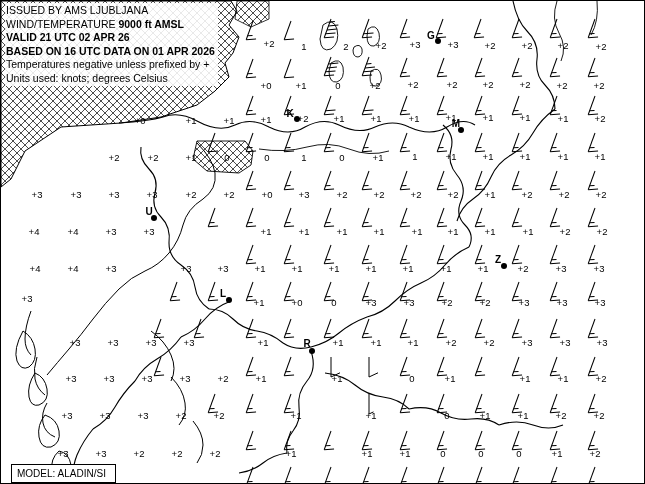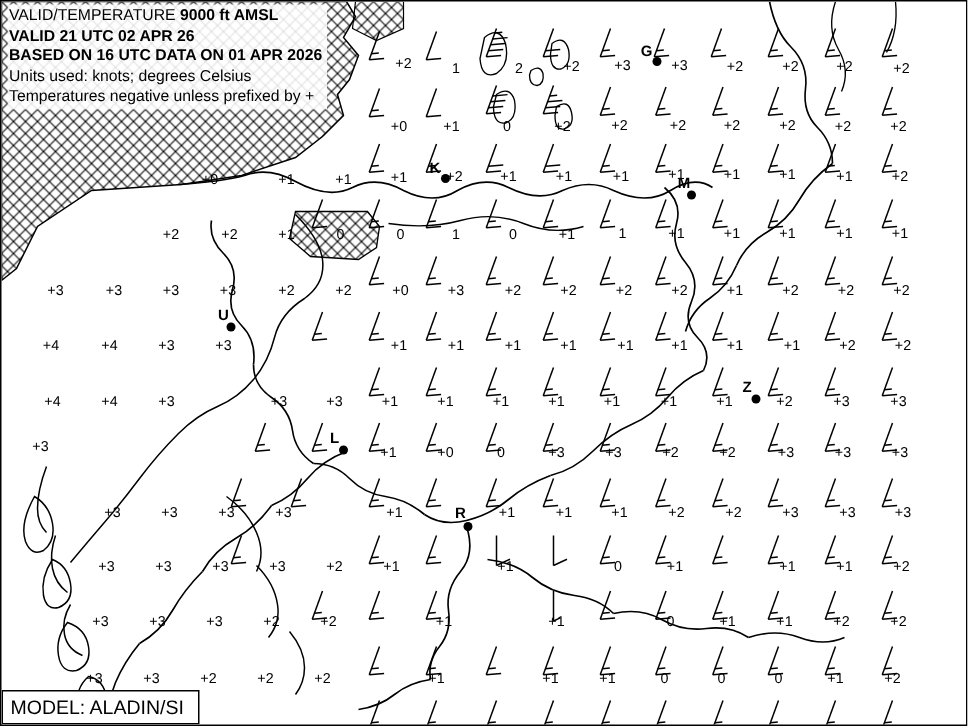--- a/index.html
+++ b/index.html
@@ -35,26 +35,26 @@
     line-height: 13.5px;
     color: #000;
     background: rgba(255,255,255,0.88);
     padding: 1px 3px 1px 1px;
     white-space: nowrap;
   }
   .hdr div { white-space: nowrap; }
   .hdr .b { font-weight: bold; }
   .model-box {
     position: absolute;
-    left: 0px;
+    left: 10px;
     bottom: 0px;
     z-index: 50;
     border: 1px solid #000;
     background: #fff;
-    font-size: 13px;
+    font-size: 10px;
     padding: 3px 9px 3px 5px;
     color: #000;
     white-space: nowrap;
   }
   .tlabel {
     position: absolute;
     z-index: 20;
     font-size: 9.5px;
     color: #000;
     white-space: nowrap;
@@ -998,21 +998,22 @@
       <div class="citylabel" style="left: 430px; top: 34px;">G</div>
       <div class="citylabel" style="left: 289px; top: 112px;">K</div>
       <div class="citylabel" style="left: 455px; top: 122px;">M</div>
       <div class="citylabel" style="left: 148px; top: 210px;">U</div>
       <div class="citylabel" style="left: 497px; top: 258px;">Z</div>
       <div class="citylabel" style="left: 222px; top: 292px;">L</div>
       <div class="citylabel" style="left: 306px; top: 342px;">R</div>
     </div>
 
   <div class="hdr">
-    <div><span>VALID/TEMPERATURE </span><span class="b">9000 ft AMSL</span></div>
+    <div>ISSUED BY AMS LJUBLJANA</div>
+    <div><span>WIND/TEMPERATURE </span><span class="b">9000 ft AMSL</span></div>
     <div class="b">VALID 21 UTC 02 APR 26</div>
     <div class="b">BASED ON 16 UTC DATA ON 01 APR 2026</div>
+    <div>Temperatures negative unless prefixed by +</div>
     <div>Units used: knots; degrees Celsius</div>
-    <div>Temperatures negative unless prefixed by +</div>
   </div>
 
   <div class="model-box">MODEL: ALADIN/SI</div>
 </div>
 
 </body></html>

